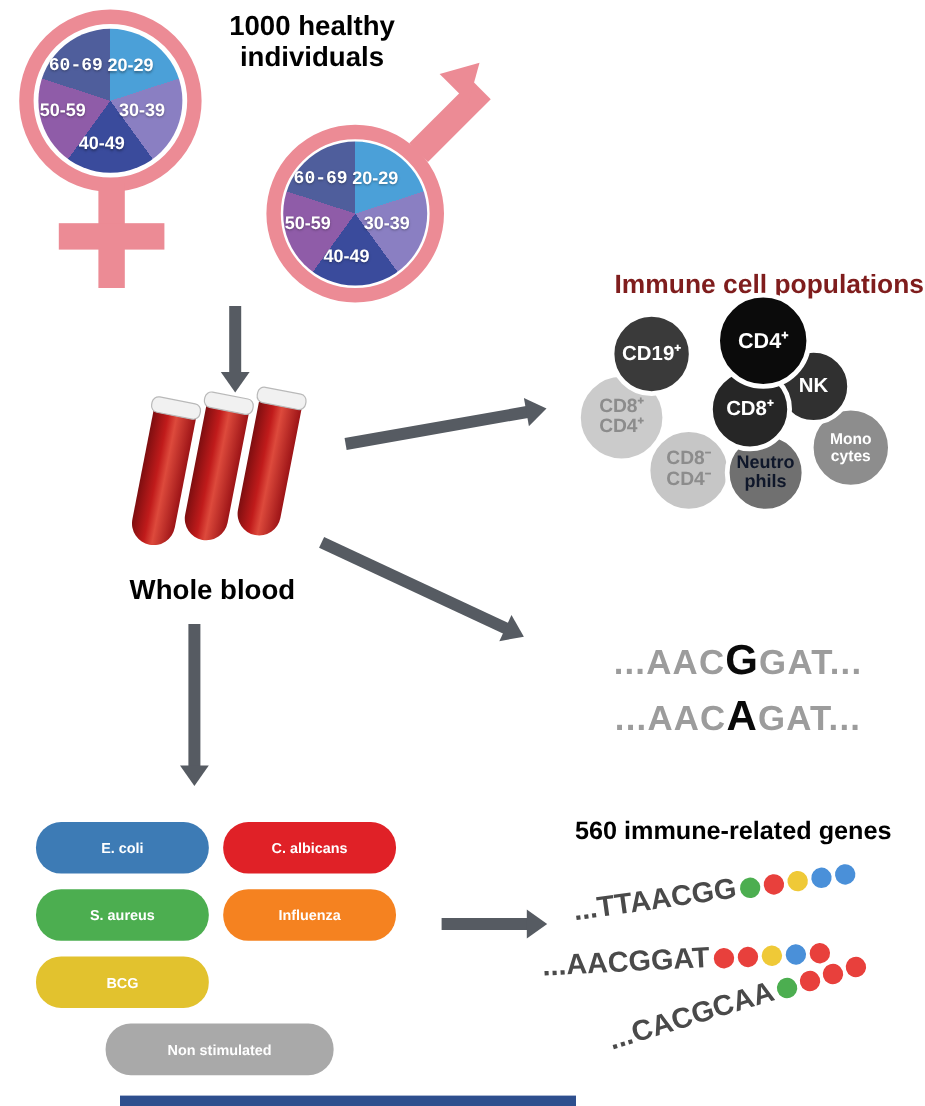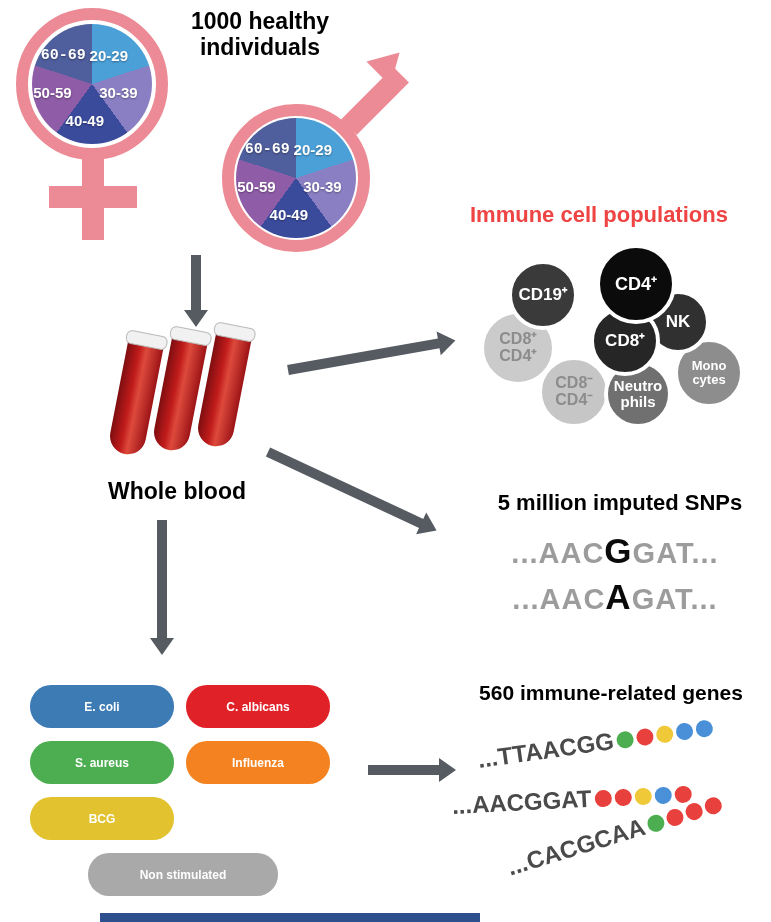--- a/index.html
+++ b/index.html
@@ -64,22 +64,22 @@
   .tube-body { position:absolute; top:11px; left:0; width:36px; height:112px;
                background:linear-gradient(90deg,#7E0E10 0%,#C01B1B 35%,#DD4A3C 55%,#9C1316 100%);
                border-radius:0 0 18px 18px; }
   .tube-1 { left:118px; top:332px; transform:rotate(11deg); }
   .tube-2 { left:162px; top:328px; transform:rotate(11deg); }
   .tube-3 { left:206px; top:324px; transform:rotate(11deg); }
   .blood-label { position:absolute; left:82px; top:478px; width:190px; text-align:center;
                  font-size:23px; font-weight:bold; color:#000; }
 
   
-  .immune-title { position:absolute; left:470px; top:202px; width:300px; text-align:left;
-                  font-size:22px; font-weight:bold; color:#ef4444; }
+  .immune-title { position:absolute; left:470px; top:224px; width:300px; text-align:right;
+                  font-size:22px; font-weight:bold; color:#7f1d1d; }
   .cells { position:absolute; left:478px; top:248px; width:292px; height:188px; }
   .cell { position:absolute; box-sizing:border-box; border-radius:50%; border:4px solid #fff;
           display:flex; align-items:center; justify-content:center; text-align:center;
           font-weight:bold; white-space:pre-line; line-height:1.05; }
   .cell-cd8cd4p { left:2px;   top:62px;  width:76px; height:76px; font-size:16px; z-index:1; }
   .cell-cd19    { left:30px;  top:12px;  width:70px; height:70px; font-size:17px; z-index:2; }
   .cell-cd8m    { left:60px;  top:108px; width:72px; height:72px; font-size:16px; z-index:2; }
   .cell-neutro  { left:126px; top:112px; width:68px; height:68px; font-size:15px; z-index:3; }
   .cell-mono    { left:196px; top:90px;  width:70px; height:70px; font-size:13px; z-index:2; }
   .cell-nk      { left:168px; top:42px;  width:64px; height:64px; font-size:17px; z-index:3; }
@@ -187,30 +187,29 @@
   </div>
   <div class="blood-label">Whole blood</div>
 
   <div class="immune-title">Immune cell populations</div>
   <div class="cells">
     <div class="cell cell-cd8cd4p" style="background: rgb(203, 203, 203); color: rgb(140, 140, 140);">CD8⁺
 CD4⁺</div>
     <div class="cell cell-cd19" style="background: rgb(58, 58, 58); color: rgb(255, 255, 255);">CD19⁺</div>
     <div class="cell cell-cd8m" style="background: rgb(198, 198, 198); color: rgb(140, 140, 140);">CD8⁻
 CD4⁻</div>
-    <div class="cell cell-neutro" style="background: rgb(112, 112, 112); color: #ffffff;">Neutro
+    <div class="cell cell-neutro" style="background: rgb(112, 112, 112); color: #0f172a;">Neutro
 phils</div>
     <div class="cell cell-mono" style="background: rgb(141, 141, 141); color: rgb(255, 255, 255);">Mono
 cytes</div>
     <div class="cell cell-nk" style="background: rgb(48, 48, 48); color: rgb(255, 255, 255);">NK</div>
     <div class="cell cell-cd8" style="background: rgb(38, 38, 38); color: rgb(255, 255, 255);">CD8⁺</div>
     <div class="cell cell-cd4" style="background: rgb(11, 11, 11); color: rgb(255, 255, 255);">CD4⁺</div>
   </div>
 
-  <div class="snps-title">5 million imputed SNPs</div>
   <div class="snp-seqs">
     <div class="snp-seq"><span>...AAC</span><span class="snp-key">G</span><span>GAT...</span></div>
     <div class="snp-seq"><span>...AAC</span><span class="snp-key">A</span><span>GAT...</span></div>
   </div>
 
   <div class="stim stim-ecoli" style="background: rgb(61, 123, 181);">E. coli</div>
   <div class="stim stim-calb" style="background: rgb(224, 33, 39);">C. albicans</div>
   <div class="stim stim-saur" style="background: rgb(76, 174, 80);">S. aureus</div>
   <div class="stim stim-influ" style="background: rgb(245, 130, 32);">Influenza</div>
   <div class="stim stim-bcg" style="background: rgb(226, 194, 46);">BCG</div>

